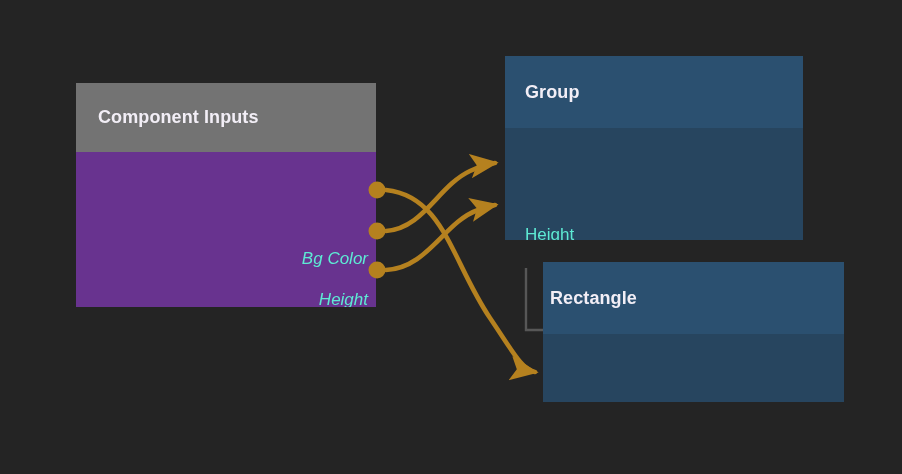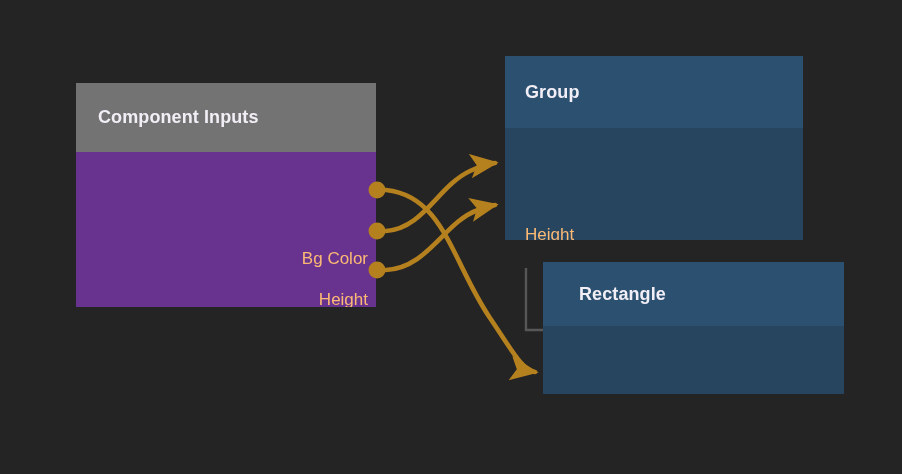--- a/index.html
+++ b/index.html
@@ -47,21 +47,21 @@
     position: relative;
   }
   .port-row {
     position: absolute;
     display: flex;
     align-items: center;
     height: 22px;
     white-space: nowrap;
   }
   .port-label {
-    color: #fdba74;
+    color: #5eead4;
     font-size: 17px;
     font-weight: normal;
     line-height: 22px;
   }
 
   
   #node-component-inputs {
     left: 76px;
     top: 83px;
     width: 300px;
@@ -72,20 +72,21 @@
     background: #737373;
     padding-left: 22px;
   }
   #node-component-inputs .node-body {
     height: 155px;
     background: #68338f;
   }
   #node-component-inputs .port-row {
     right: 8px;
     justify-content: flex-start;
+    font-style: italic;
   }
   #port-out-bgcolor  { top: 96px; }
   #port-out-height   { top: 137px; }
 
   .port-dot {
     position: absolute;
     width: 17px;
     height: 17px;
     border-radius: 50%;
     background: #b5811f;
@@ -114,23 +115,23 @@
   #port-in-group-height { top: 96px; }
 
   
   #node-rectangle {
     left: 543px;
     top: 262px;
     width: 301px;
     height: 140px;
   }
   #node-rectangle .node-header {
-    height: 64px;
+    height: 72px;
     background: #2b5070;
-    padding-left: 36px;
+    padding-left: 7px;
   }
   #node-rectangle .node-body {
     height: 68px;
     background: #27455f;
   }
 </style>
 </head>
 <body>
 
 <div id="canvas">

